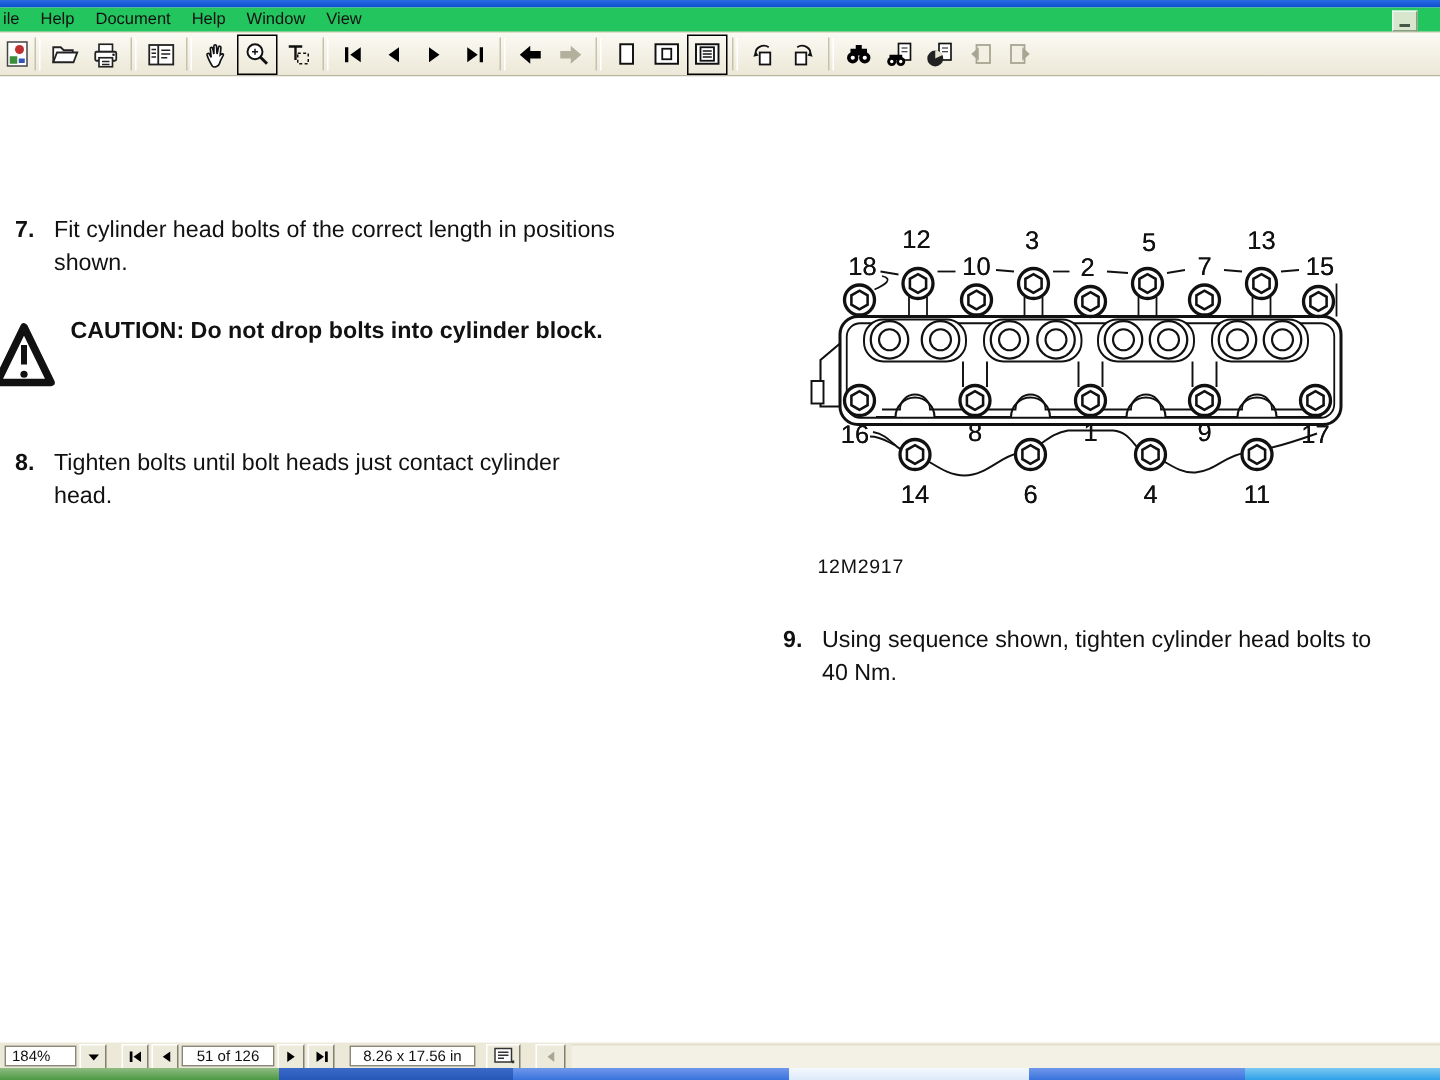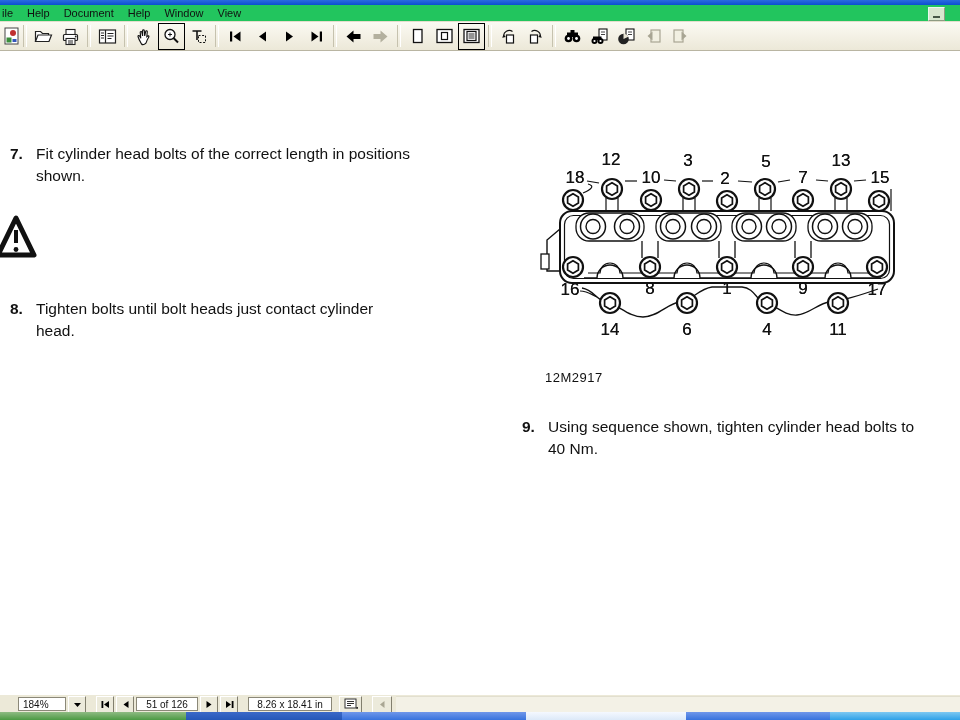--- a/index.html
+++ b/index.html
@@ -38,21 +38,21 @@
   #step8{left:10px;top:247px;width:394px}
   #step9{left:522px;top:365px;width:410px}
   #caution{position:absolute;left:47px;top:158px;width:372px;font-weight:bold;
            font-size:15.5px;line-height:23px}
   #cautionIcon{position:absolute;left:-5px;top:161px}
   #figure{position:absolute;left:540px;top:86px}
   #figcaption{position:absolute;left:545px;top:319px;font-size:13px;letter-spacing:.5px}
 
   
   .statusbar{position:absolute;top:694px;left:0;right:0;height:18px;background:#ece9d8;
-             border-top:1px solid #fff;display:flex;align-items:center;gap:2px;padding-left:18px;font-size:10px}
+             border-top:1px solid #fff;display:flex;align-items:center;gap:2px;padding-left:3px;font-size:10px}
   .sbox{background:#fff;border:1px solid #8b8878;height:12px;display:flex;align-items:center;
         padding:0 4px;white-space:nowrap}
   .sbtn{height:15px;min-width:16px;background:#eceadb;border:1px solid #fff;
         border-right-color:#827f6e;border-bottom-color:#827f6e;
         display:flex;align-items:center;justify-content:center;flex:none}
   .gap6{width:6px;flex:none}.gap3{width:3px;flex:none}
   .track{flex:1;height:16px;background:#f3f1e6;border-top:1px solid #e2dfcf;margin-left:2px}
 
   
   .taskbar{position:absolute;bottom:0;left:0;right:0;height:8px;background:#3a77e2;overflow:hidden}
@@ -261,20 +261,21 @@
   <div class="step" id="step7">
     <span class="num">7.</span>
     <span class="txt">Fit cylinder head bolts of the correct length in positions shown.</span>
   </div>
 
   <svg id="cautionIcon" width="44" height="52">
     <path d="M21 6 L39 43 H3 Z" fill="none" stroke="#111" stroke-width="5" stroke-linejoin="round"></path>
     <line x1="21" y1="18" x2="21" y2="31" stroke="#111" stroke-width="4"></line>
     <circle cx="21" cy="37.5" r="2.4" fill="#111"></circle>
   </svg>
+  <div id="caution">CAUTION: Do not drop bolts into cylinder block.</div>
 
   <div class="step" id="step8">
     <span class="num">8.</span>
     <span class="txt">Tighten bolts until bolt heads just contact cylinder head.</span>
   </div>
 
   <svg id="figure" width="420" height="215" viewBox="0 0 420 215">
       <path d="M20 92 L7 103 V134 H20 Z" fill="#fff" stroke="#111" stroke-width="1.4"></path>
       <rect x="1" y="117" width="8" height="15" fill="#fff" stroke="#111" stroke-width="1.3"></rect>
       <rect x="20" y="74" width="334" height="72" rx="12" fill="none" stroke="#111" stroke-width="2"></rect>
@@ -433,21 +434,21 @@
         <polygon points="2.5,2 7.5,5.5 2.5,9" fill="#000"></polygon>
       </svg>
   </span>
   <span class="sbtn">
     <svg width="11" height="11">
         <polygon points="2,2 7,5.5 2,9" fill="#000"></polygon>
         <rect x="7.7" y="2" width="1.8" height="7" fill="#000"></rect>
       </svg>
   </span>
   <span class="gap6"></span>
-  <span class="sbox" style="width:74px;justify-content:center">8.26 x 18.41 in</span>
+  <span class="sbox" style="width:74px;justify-content:center">8.26 x 17.56 in</span>
   <span class="gap3"></span>
   <span class="sbtn" style="width:21px">
     <svg width="14" height="12">
       <rect x="1" y="1" width="11" height="9" fill="#fff" stroke="#333"></rect>
       <line x1="3" y1="3.5" x2="10" y2="3.5" stroke="#333"></line>
         <line x1="3" y1="5.5" x2="10" y2="5.5" stroke="#333"></line>
       <line x1="3" y1="7.5" x2="7" y2="7.5" stroke="#333"></line>
       <rect x="12.2" y="9" width="1.8" height="1.8" fill="#333"></rect>
     </svg>
   </span>

